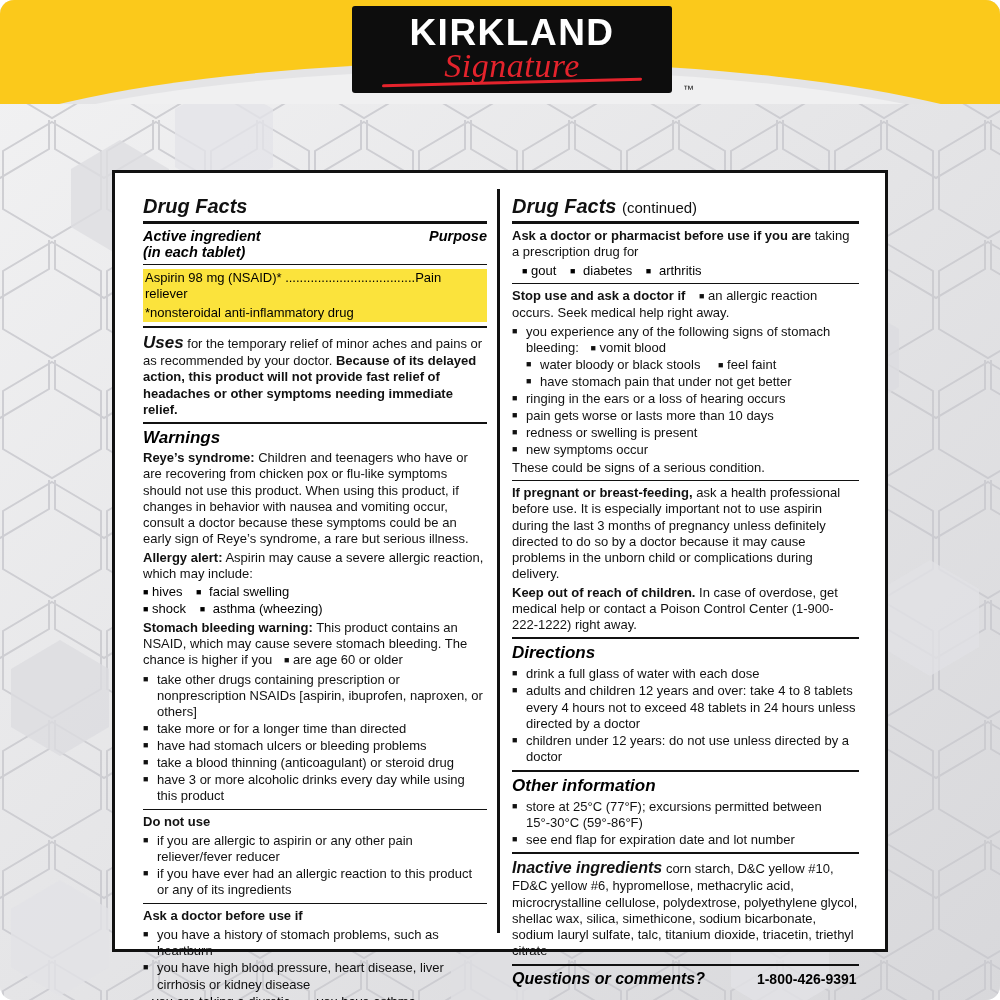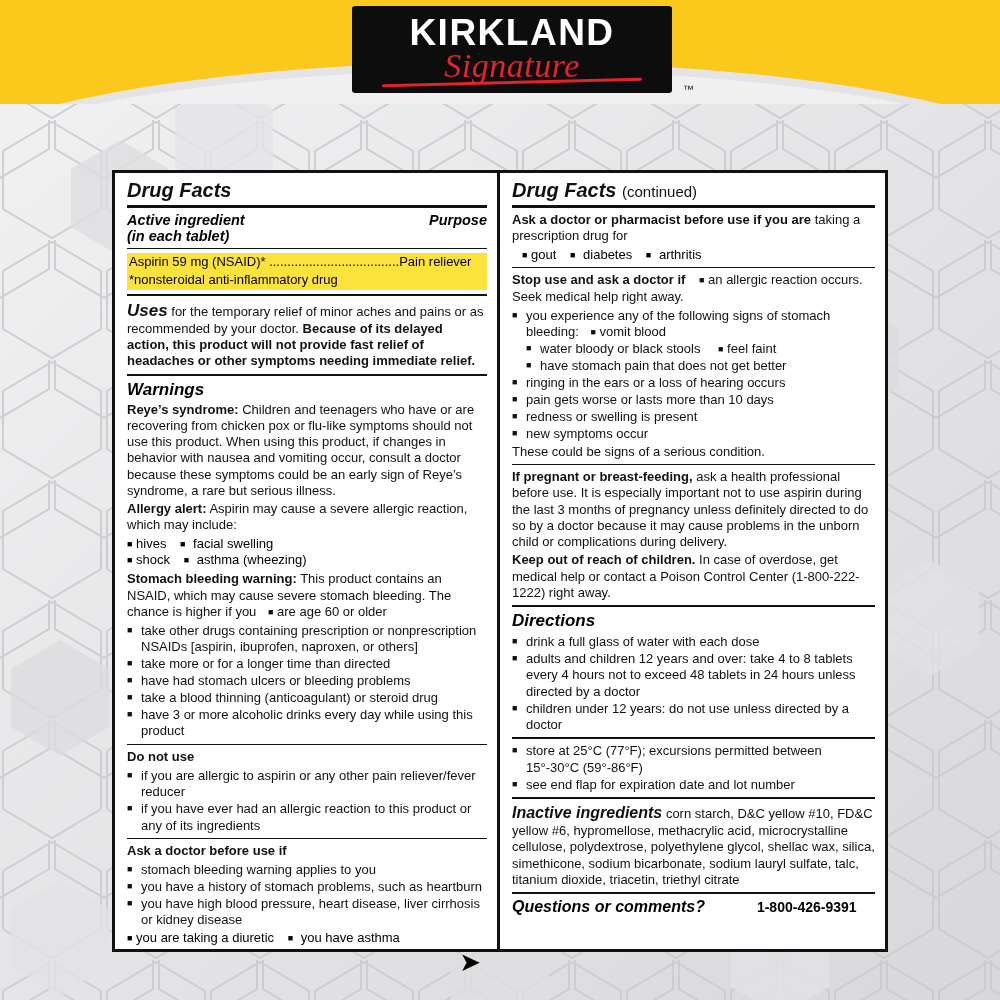--- a/index.html
+++ b/index.html
@@ -3,21 +3,21 @@
 <meta charset="utf-8">
 <style>
   * { box-sizing: border-box; }
   html, body { margin:0; padding:0; }
   body {
     width:1000px; height:1000px;
     font-family:"Liberation Sans", sans-serif;
     background:#ffffff;
     overflow:hidden;
   }
-  .page { position:relative; width:1000px; height:1000px; background:#e9e9ea; overflow:hidden; }
+  .page { position:relative; width:1000px; height:1000px; background:#e9e9ea; overflow:hidden;border-radius:14px; }
 
   
   .bg-hex { position:absolute; inset:0; z-index:0; }
   .bg-hex svg { display:block; width:1000px; height:1000px; }
 
   
   .top-banner {
     position:absolute; left:0; top:0; width:1000px; height:104px;
     background:#fbc91b; z-index:1;
     overflow:hidden;
@@ -57,21 +57,21 @@
   .watermark {
     position:absolute; left:340px; top:470px; z-index:2;
     font-family:"Liberation Serif", serif; font-size:64px; color:rgba(140,140,145,0.30);
     font-style:italic; letter-spacing:2px; pointer-events:none;
   }
 
   
   .facts {
     position:absolute; left:112px; top:170px; width:776px; height:782px;
     background:#ffffff; border:3px solid #111; z-index:4;
-    display:flex; padding:0;
+    display:flex; padding:16px;
   }
   .col { padding:6px 10px 8px 12px; }
   .col-left { width:50%; border-right:3px solid #111; }
   .col-right { width:50%; }
 
   .hdr { font-size:20px; font-weight:bold; font-style:italic; color:#111; line-height:1.1; }
   .hdr .cont { font-style:normal; font-weight:normal; font-size:15px; }
   .rule-thick { border-bottom:3px solid #111; margin:4px 0 4px 0; }
   .rule-thin { border-bottom:1px solid #111; margin:4px 0 4px 0; }
   .rule-med { border-bottom:2px solid #111; margin:4px 0 4px 0; }
@@ -154,21 +154,21 @@
       <div class="hdr">Drug Facts</div>
       <div class="rule-thick"></div>
 
       <div class="row">
         <div class="bold-i">Active ingredient</div>
         <div class="bold-i">Purpose</div>
       </div>
       <div class="bold-i">(in each tablet)</div>
       <div class="rule-thin"></div>
 
-      <div class="hl">Aspirin 59 mg (NSAID)* ....................................Pain reliever</div>
+      <div class="hl">Aspirin 98 mg (NSAID)* ....................................Pain reliever</div>
       <div class="hl">*nonsteroidal anti-inflammatory drug</div>
       <div class="rule-med"></div>
 
       <div class="txt">
         <span class="sec-title">Uses</span>
         <span>for the temporary relief of minor aches and pains or as recommended by your doctor.</span>
         <span class="b">Because of its delayed action, this product will not provide fast relief of headaches or other symptoms needing immediate relief.</span>
       </div>
       <div class="rule-med"></div>
 
@@ -211,21 +211,20 @@
       <div class="rule-thin"></div>
       <div class="txt b">Do not use</div>
       <ul>
         <li>if you are allergic to aspirin or any other pain reliever/fever reducer</li>
         <li>if you have ever had an allergic reaction to this product or any of its ingredients</li>
       </ul>
 
       <div class="rule-thin"></div>
       <div class="txt b">Ask a doctor before use if</div>
       <ul>
-        <li>stomach bleeding warning applies to you</li>
         <li>you have a history of stomach problems, such as heartburn</li>
         <li>you have high blood pressure, heart disease, liver cirrhosis or kidney disease</li>
       </ul>
       <div class="inline-items" style="padding-left:0;">
         <span style="font-size:9px;vertical-align:1px;">■</span>
         <span>you are taking a diuretic</span>
         <span class="sq">■</span>
         <span>you have asthma</span>
       </div>
 
@@ -266,50 +265,51 @@
         <li>
           <span>you experience any of the following signs of stomach bleeding:</span>
           <span style="font-size:9px;vertical-align:1px;margin-left:8px;">■</span>
           <span>vomit blood</span>
         </li>
         <li class="sub2">
           <span>water bloody or black stools</span>
           <span style="font-size:9px;vertical-align:1px;margin-left:14px;">■</span>
           <span>feel faint</span>
         </li>
-        <li class="sub2">have stomach pain that does not get better</li>
+        <li class="sub2">have stomach pain that under not get better</li>
         <li>ringing in the ears or a loss of hearing occurs</li>
         <li>pain gets worse or lasts more than 10 days</li>
         <li>redness or swelling is present</li>
         <li>new symptoms occur</li>
       </ul>
       <div class="txt">These could be signs of a serious condition.</div>
 
       <div class="rule-thin"></div>
 
       <div class="txt">
         <span class="b">If pregnant or breast-feeding,</span>
         <span>ask a health professional before use. It is especially important not to use aspirin during the last 3 months of pregnancy unless definitely directed to do so by a doctor because it may cause problems in the unborn child or complications during delivery.</span>
       </div>
       <div class="txt">
         <span class="b">Keep out of reach of children.</span>
-        <span>In case of overdose, get medical help or contact a Poison Control Center (1-800-222-1222) right away.</span>
+        <span>In case of overdose, get medical help or contact a Poison Control Center (1-900-222-1222) right away.</span>
       </div>
 
       <div class="rule-med"></div>
 
       <div class="sec-title">Directions</div>
       <ul>
         <li>drink a full glass of water with each dose</li>
         <li>adults and children 12 years and over: take 4 to 8 tablets every 4 hours not to exceed 48 tablets in 24 hours unless directed by a doctor</li>
         <li>children under 12 years: do not use unless directed by a doctor</li>
       </ul>
 
       <div class="rule-med"></div>
 
+      <div class="sec-title">Other information</div>
       <ul>
         <li>store at 25°C (77°F); excursions permitted between 15°-30°C (59°-86°F)</li>
         <li>see end flap for expiration date and lot number</li>
       </ul>
 
       <div class="rule-med"></div>
 
       <div class="txt">
         <span class="sec-title-sm">Inactive ingredients</span>
         <span>corn starch, D&amp;C yellow #10, FD&amp;C yellow #6, hypromellose, methacrylic acid, microcrystalline cellulose, polydextrose, polyethylene glycol, shellac wax, silica, simethicone, sodium bicarbonate, sodium lauryl sulfate, talc, titanium dioxide, triacetin, triethyl citrate</span>

